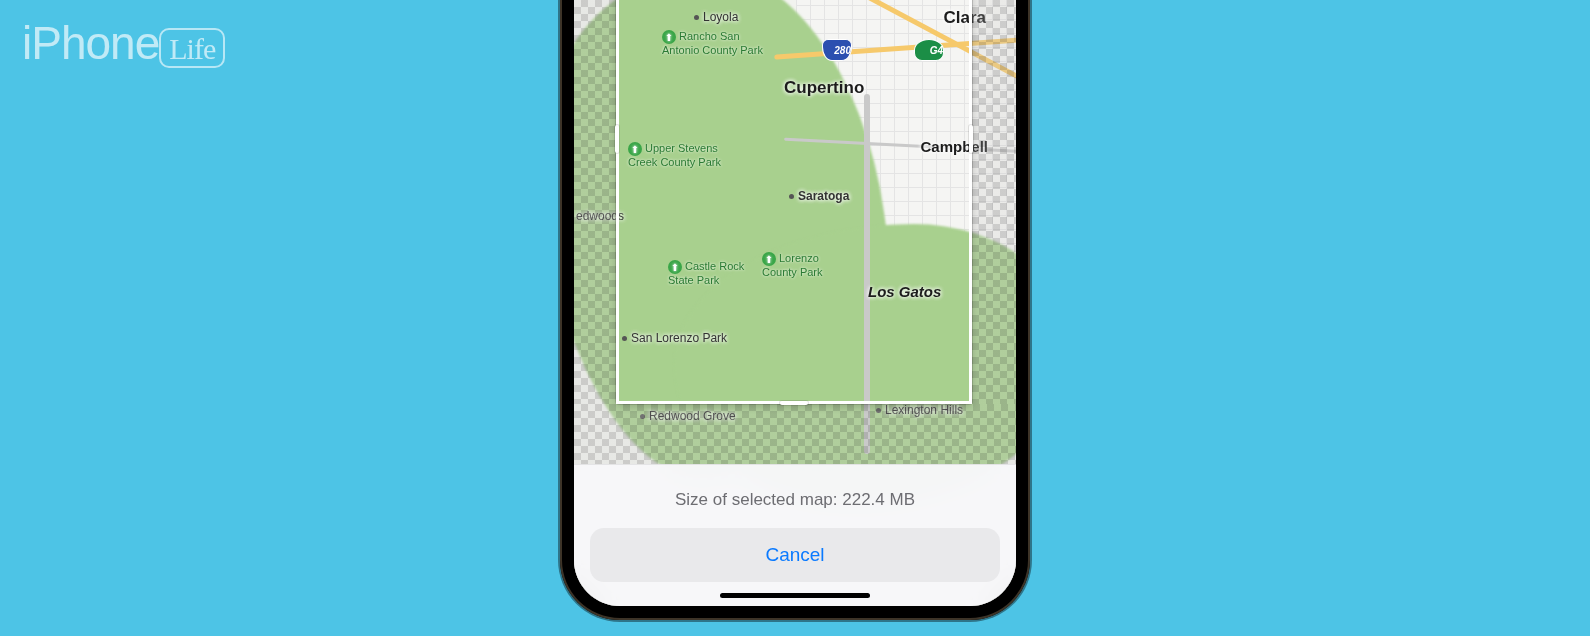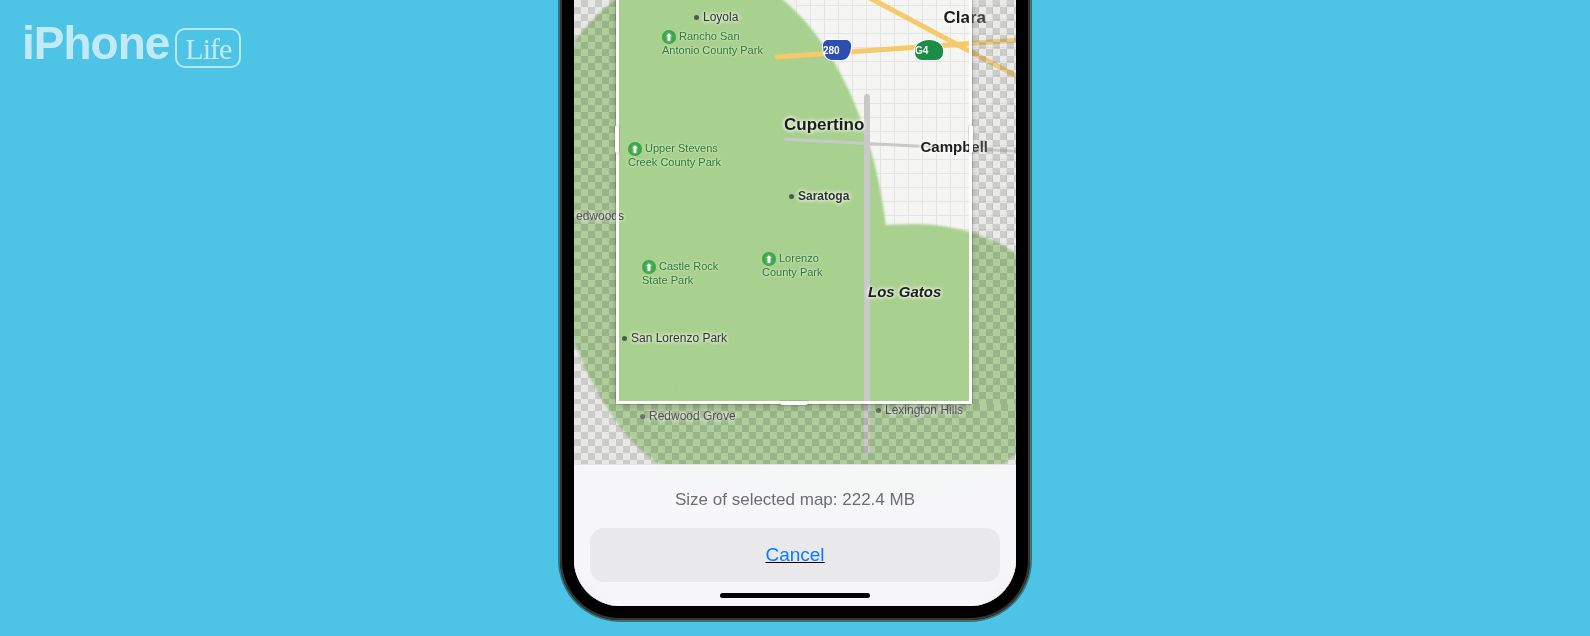--- a/index.html
+++ b/index.html
@@ -18,29 +18,28 @@
     top: 16px;
     left: 22px;
     color: rgba(255,255,255,0.65);
     font-weight: 300;
     letter-spacing: -1px;
     display: flex;
     align-items: baseline;
   }
   .watermark .iphone {
     font-size: 46px;
-    font-weight: 700;
+    font-weight: 400;
   }
   .watermark .life {
     font-family: cursive;
     font-size: 30px;
     border: 2px solid rgba(255,255,255,0.6);
     border-radius: 10px;
     padding: 4px 8px 2px 8px;
-    margin-left: 6px;
     line-height: 1;
   }
 
   
   .phone {
     position: absolute;
     left: 50%;
     top: -340px;
     transform: translateX(-50%);
     width: 470px;
@@ -114,22 +113,23 @@
   }
 
   
   .shield {
     position: absolute;
     width: 30px; height: 22px;
     border-radius: 6px 6px 10px 10px / 6px 6px 14px 14px;
     color: #fff;
     font-size: 10px;
     font-weight: bold;
-    display:flex;align-items:center;justify-content:flex-start;
+    display:flex;align-items:center;justify-content:flex-end;
     border: 1.5px solid #fff;
+    font-style: italic;
   }
   .shield.interstate { background:#2b4fb0; }
   .shield.ca { background:#1b8e46; border-radius:50% 50% 8px 8px; }
 
   
   .road {
     position: absolute;
     background: #f6c96b;
     height: 5px;
     border-radius: 3px;
@@ -202,21 +202,20 @@
   }
   .sheet .size {
     text-align: center;
     color: #6d6d72;
     font-size: 17px;
     margin-bottom: 18px;
   }
   .btnrow {
     display:flex;
     gap: 4px;
-    text-decoration: underline;
   }
   .btn {
     flex:1;
     height: 54px;
     border-radius: 14px;
     border:none;
     font-size: 19px;
     font-weight: 500;
     cursor:pointer;
   }
@@ -261,33 +260,33 @@
       <div class="road gray" style="top:420px;left:290px;width:6px;height:360px;transform:none;"></div>
 
       <div class="shield interstate" style="top:365px;left:248px;">
         <span>280</span>
       </div>
       <div class="shield ca" style="top:365px;left:340px;">
         <span>G4</span>
       </div>
 
       <div class="city" style="top:334px;right:30px;font-size:17px;">Clara</div>
-      <div class="city" style="top:404px;left:210px;font-size:17px;margin-top:37px;">Cupertino</div>
+      <div class="city" style="top:404px;left:210px;font-size:17px;">Cupertino</div>
       <div class="city" style="top:464px;right:28px;">Campbell</div>
       <div class="city small" style="top:515px;left:215px;font-weight:bold;"><span class="dot"></span><span>Saratoga</span></div>
       <div class="city" style="top:609px;left:294px;font-style:italic;">Los Gatos</div>
       <div class="city small" style="top:336px;left:120px;"><span class="dot"></span><span>Loyola</span></div>
       <div class="city small" style="top:657px;left:48px;"><span class="dot"></span><span>San Lorenzo Park</span></div>
       <div class="city small" style="top:735px;left:66px;"><span class="dot"></span><span>Redwood Grove</span></div>
       <div class="city small" style="top:729px;left:302px;"><span class="dot"></span><span>Lexington Hills</span></div>
       <div class="city small" style="top:535px;left:2px;">edwoods</div>
 
       <div class="park" style="top:356px;left:88px;width:110px;white-space:normal;"><span class="picon">⬆</span><span>Rancho San Antonio County Park</span></div>
       <div class="park" style="top:468px;left:54px;width:120px;white-space:normal;"><span class="picon">⬆</span><span>Upper Stevens Creek County Park</span></div>
-      <div class="park" style="top:586px;left:68px;width:90px;white-space:normal;"><span class="picon">⬆</span><span>Castle Rock State Park</span></div>
+      <div class="park" style="top:586px;left:94px;width:90px;white-space:normal;"><span class="picon">⬆</span><span>Castle Rock State Park</span></div>
       <div class="park" style="top:578px;left:188px;width:90px;white-space:normal;"><span class="picon">⬆</span><span>Lorenzo County Park</span></div>
 
       <div class="dimrect" style="left:0;top:730px;right:0;bottom:0;"></div>
       <div class="dimrect" style="left:0;top:200px;width:42px;height:530px;"></div>
       <div class="dimrect" style="right:0;top:200px;width:44px;height:530px;"></div>
 
       <div class="selection">
 
         <div class="corner bl"></div>
         <div class="corner br"></div>

